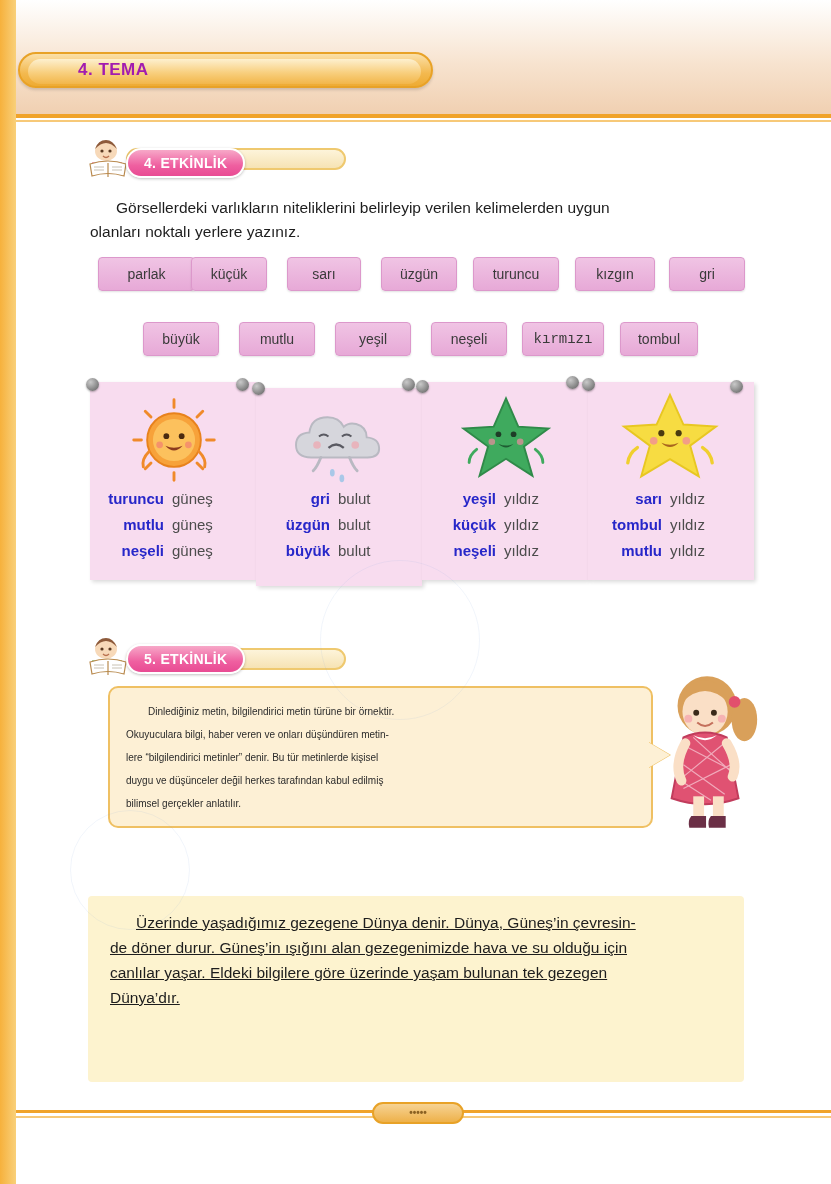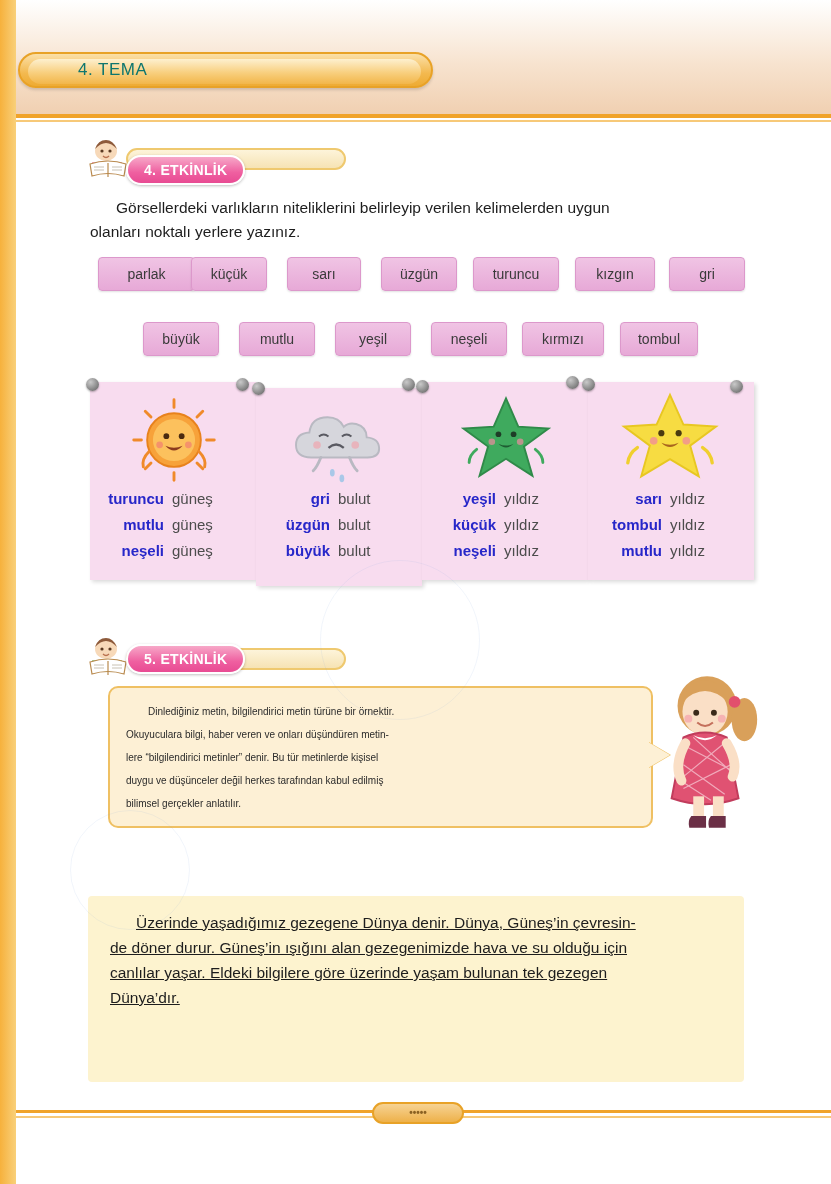--- a/index.html
+++ b/index.html
@@ -50,21 +50,21 @@
     border: 2px solid #e8a227;
     box-shadow: 0 2px 3px rgba(0,0,0,.15);
   }
   .theme-pill .inner {
     position:absolute; left:8px; top:5px; right:10px; height:25px;
     border-radius: 14px;
     background: linear-gradient(to bottom,#fdf0cf,#f8cf7e 55%,#f2b64a);
   }
   .theme-text {
     position: absolute; left: 78px; top: 60px;
-    font-size: 17px; font-weight: normal; color: #0f766e;
+    font-size: 17px; font-weight: bold; color: #a21caf;
     letter-spacing: .5px;
   }
 
   
   .bottom-pill {
     position:absolute; left: 372px; top: 1102px; width: 92px; height: 22px;
     border-radius: 11px;
     background: linear-gradient(to bottom,#f6d394,#eeb14a);
     border: 2px solid #e8a227;
   }
@@ -200,21 +200,21 @@
       <circle cx="16" cy="13" r="1.6" fill="#5a3a22"></circle>
       <circle cx="24" cy="13" r="1.6" fill="#5a3a22"></circle>
       <path d="M17 18 q3 3 6 0" stroke="#b9714f" stroke-width="1.3" fill="none"></path>
       <path d="M6 24 h30 v12 h-30z" fill="#f0a6c0"></path>
       <path d="M4 26 q18 -6 36 0 l-2 12 q-16 -5 -32 0z" fill="#ffffff" stroke="#b98a4e" stroke-width="1.2"></path>
       <path d="M22 25 v14" stroke="#b98a4e" stroke-width="1.2"></path>
       <path d="M8 29 h10 M8 32 h10 M26 29 h10 M26 32 h10" stroke="#c9c2b4" stroke-width="1"></path>
     </svg>
   </div>
   <div class="act-bar" style="left:126px; top:148px; width:220px;"></div>
-  <div class="act-badge" style="left:126px; top:155px;">
+  <div class="act-badge" style="left:126px; top:148px;">
     <span>4. ETKİNLİK</span>
   </div>
 
   <div class="para" style="left:90px; top:196px; width:660px;">
     <span class="indent"></span><span>Görsellerdeki varlıkların niteliklerini belirleyip verilen kelimelerden uygun</span><br>
     <span>olanları noktalı yerlere yazınız.</span>
   </div>
 
   <div class="chip" style="left:98px; top:257px; width:97px;">
       <span>parlak</span>
@@ -243,21 +243,21 @@
     </div>
   <div class="chip" style="left:239px; top:322px; width:76px;">
       <span>mutlu</span>
     </div>
   <div class="chip" style="left:335px; top:322px; width:76px;">
       <span>yeşil</span>
     </div>
   <div class="chip" style="left:431px; top:322px; width:76px;">
       <span>neşeli</span>
     </div>
-  <div class="chip" style="left:522px; top:322px; width:82px;">
+  <div class="chip" style="left:522px; top:322px; width:82px;font-family:Liberation Mono, monospace;">
       <span>kırmızı</span>
     </div>
   <div class="chip" style="left:620px; top:322px; width:78px;">
       <span>tombul</span>
     </div>
 
   <div class="note" style="left:90px; top:382px;">
     <div style="position:absolute; left:38px; top:12px;">
       <svg viewBox="0 0 96 96" width="92" height="92">
         <g stroke="#f08a2a" stroke-width="3" stroke-linecap="round">

